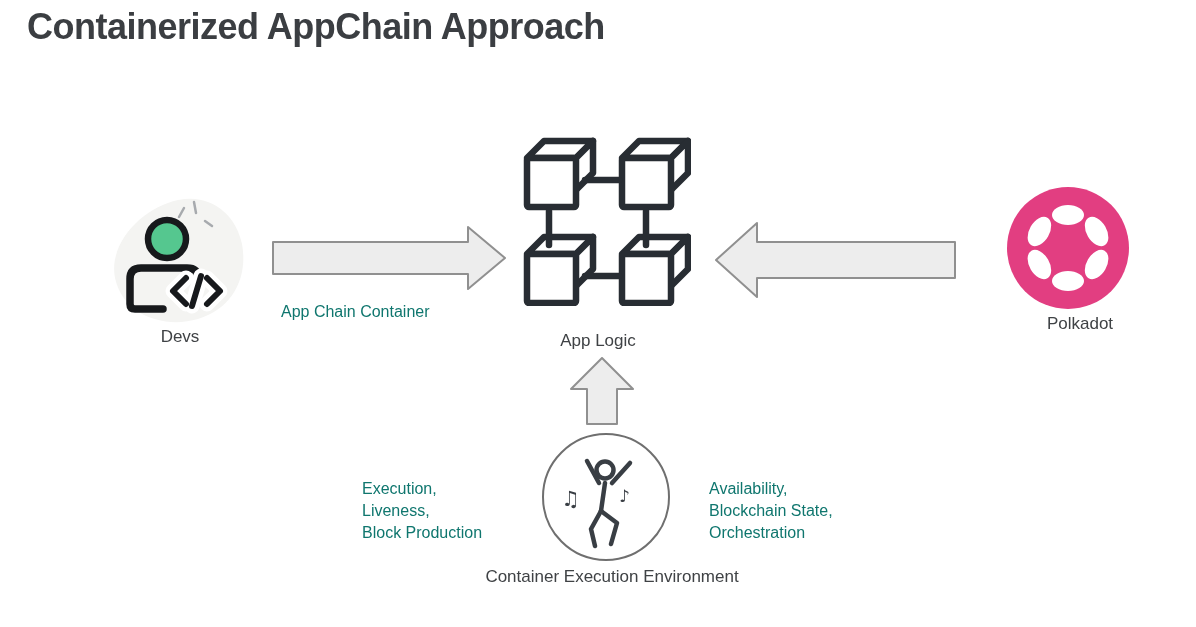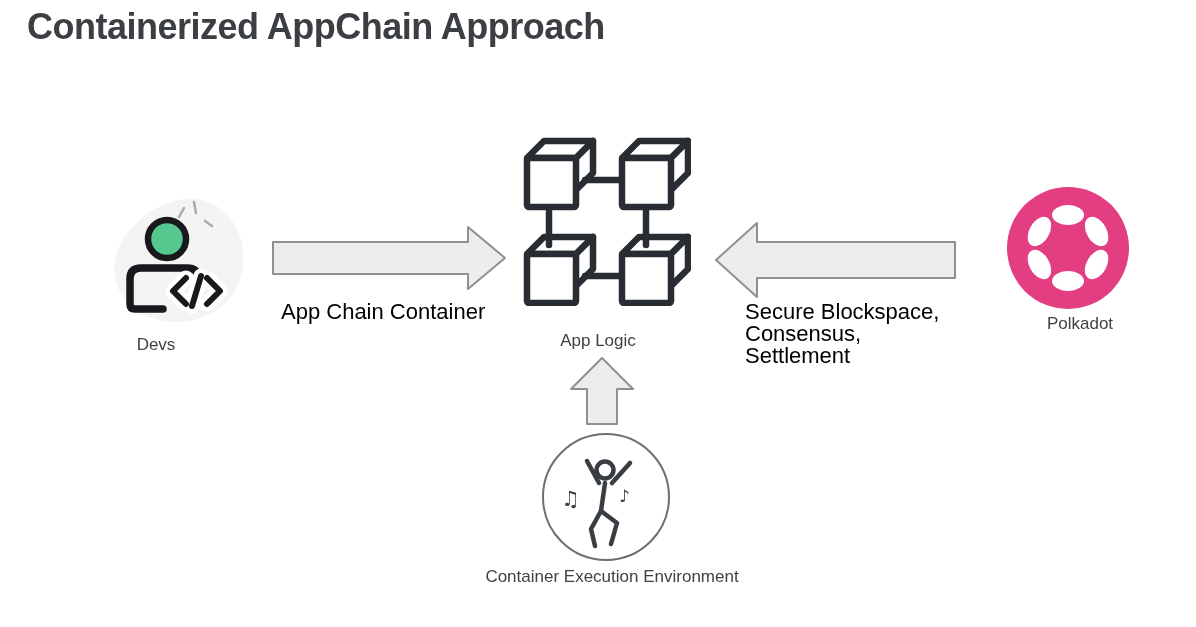--- a/index.html
+++ b/index.html
@@ -25,23 +25,23 @@
     color: #3b3e42;
     white-space: nowrap;
   }
   .node-label {
     font-size: 17px;
     color: #3f4245;
     text-align: center;
     white-space: nowrap;
   }
   .edge-text {
-    font-size: 22px;
+    font-size: 16px;
     line-height: 22px;
-    color: #000000;
+    color: #0f766e;
   }
   .edge-text div { white-space: nowrap; }
 </style>
 </head>
 <body>
 
 <div class="stage">
 
   <div class="abs title">Containerized AppChain Approach</div>
 
@@ -58,21 +58,21 @@
       <path d="M 80,86 L 67,99 L 80,112"></path>
       <path d="M 86,114 L 95,84"></path>
       <path d="M 101,86 L 114,99 L 101,112"></path>
     </g>
     <g fill="none" stroke="#17191c" stroke-width="6" stroke-linecap="round" stroke-linejoin="round">
       <path d="M 80,86 L 67,99 L 80,112"></path>
       <path d="M 86,114 L 95,84"></path>
       <path d="M 101,86 L 114,99 L 101,112"></path>
     </g>
   </svg>
-  <div class="abs node-label" style="left:96px; top:327px; width:120px;margin-top:8px;">Devs</div>
+  <div class="abs node-label" style="left:120px; top:327px; width:120px;">Devs</div>
 
   <svg class="abs" style="left:271px; top:226px;" width="236" height="64" viewBox="0 0 236 64">
     <polygon points="2,16 197,16 197,1 234,32 197,63 197,48 2,48" fill="#ededed" stroke="#909090" stroke-width="2" stroke-linejoin="round"></polygon>
   </svg>
   <div class="abs edge-text" style="left:281px; top:301px;">
     <div>App Chain Container</div>
   </div>
 
   <svg class="abs" style="left:519px; top:134px;" width="172" height="172" viewBox="0 0 172 172">
     <g stroke="#282d33" stroke-width="6.5" stroke-linejoin="round" fill="#ffffff">
@@ -98,25 +98,20 @@
       <path d="M 66,142 H 100"></path>
       <path d="M 30,77 V 111"></path>
       <path d="M 127,77 V 111"></path>
     </g>
   </svg>
   <div class="abs node-label" style="left:538px; top:331px; width:120px;">App Logic</div>
 
   <svg class="abs" style="left:715px; top:222px;" width="242" height="76" viewBox="0 0 242 76">
     <polygon points="240,20 42,20 42,1 1,38 42,75 42,56 240,56" fill="#ededed" stroke="#909090" stroke-width="2" stroke-linejoin="round"></polygon>
   </svg>
-  <div class="abs edge-text" style="left:745px; top:301px;">
-    <div>Secure Blockspace,</div>
-    <div>Consensus,</div>
-    <div>Settlement</div>
-  </div>
 
   <svg class="abs" style="left:1006px; top:186px;" width="124" height="124" viewBox="-62 -62 124 124">
     <circle cx="0" cy="0" r="61" fill="#e23e81"></circle>
     <g fill="#ffffff">
       <ellipse rx="16" ry="10" transform="translate(0,-33)"></ellipse>
       <ellipse rx="16" ry="10" transform="translate(28.6,-16.5) rotate(60)"></ellipse>
       <ellipse rx="16" ry="10" transform="translate(28.6,16.5) rotate(-60)"></ellipse>
       <ellipse rx="16" ry="10" transform="translate(0,33)"></ellipse>
       <ellipse rx="16" ry="10" transform="translate(-28.6,16.5) rotate(60)"></ellipse>
       <ellipse rx="16" ry="10" transform="translate(-28.6,-16.5) rotate(-60)"></ellipse>
@@ -136,15 +131,25 @@
       <path d="M 89,31 L 71,51"></path>
       <path d="M 64,51 L 60,79"></path>
       <path d="M 60,79 L 50,97 L 54,114"></path>
       <path d="M 60,79 L 76,91 L 70,112"></path>
     </g>
     <text x="20" y="74" font-size="21" fill="#393e44" font-family="DejaVu Sans, sans-serif">♫</text>
     <text x="78" y="70" font-size="17" fill="#393e44" font-family="DejaVu Sans, sans-serif">♪</text>
   </svg>
   <div class="abs node-label" style="left:437px; top:567px; width:350px;">Container Execution Environment</div>
 
+  <div class="abs edge-text" style="left:362px; top:478px;">
+    <div>Execution,</div>
+    <div>Liveness,</div>
+    <div>Block Production</div>
+  </div>
 
+  <div class="abs edge-text" style="left:709px; top:478px;">
+    <div>Availability,</div>
+    <div>Blockchain State,</div>
+    <div>Orchestration</div>
+  </div>
 
 </div>
 
 </body></html>

